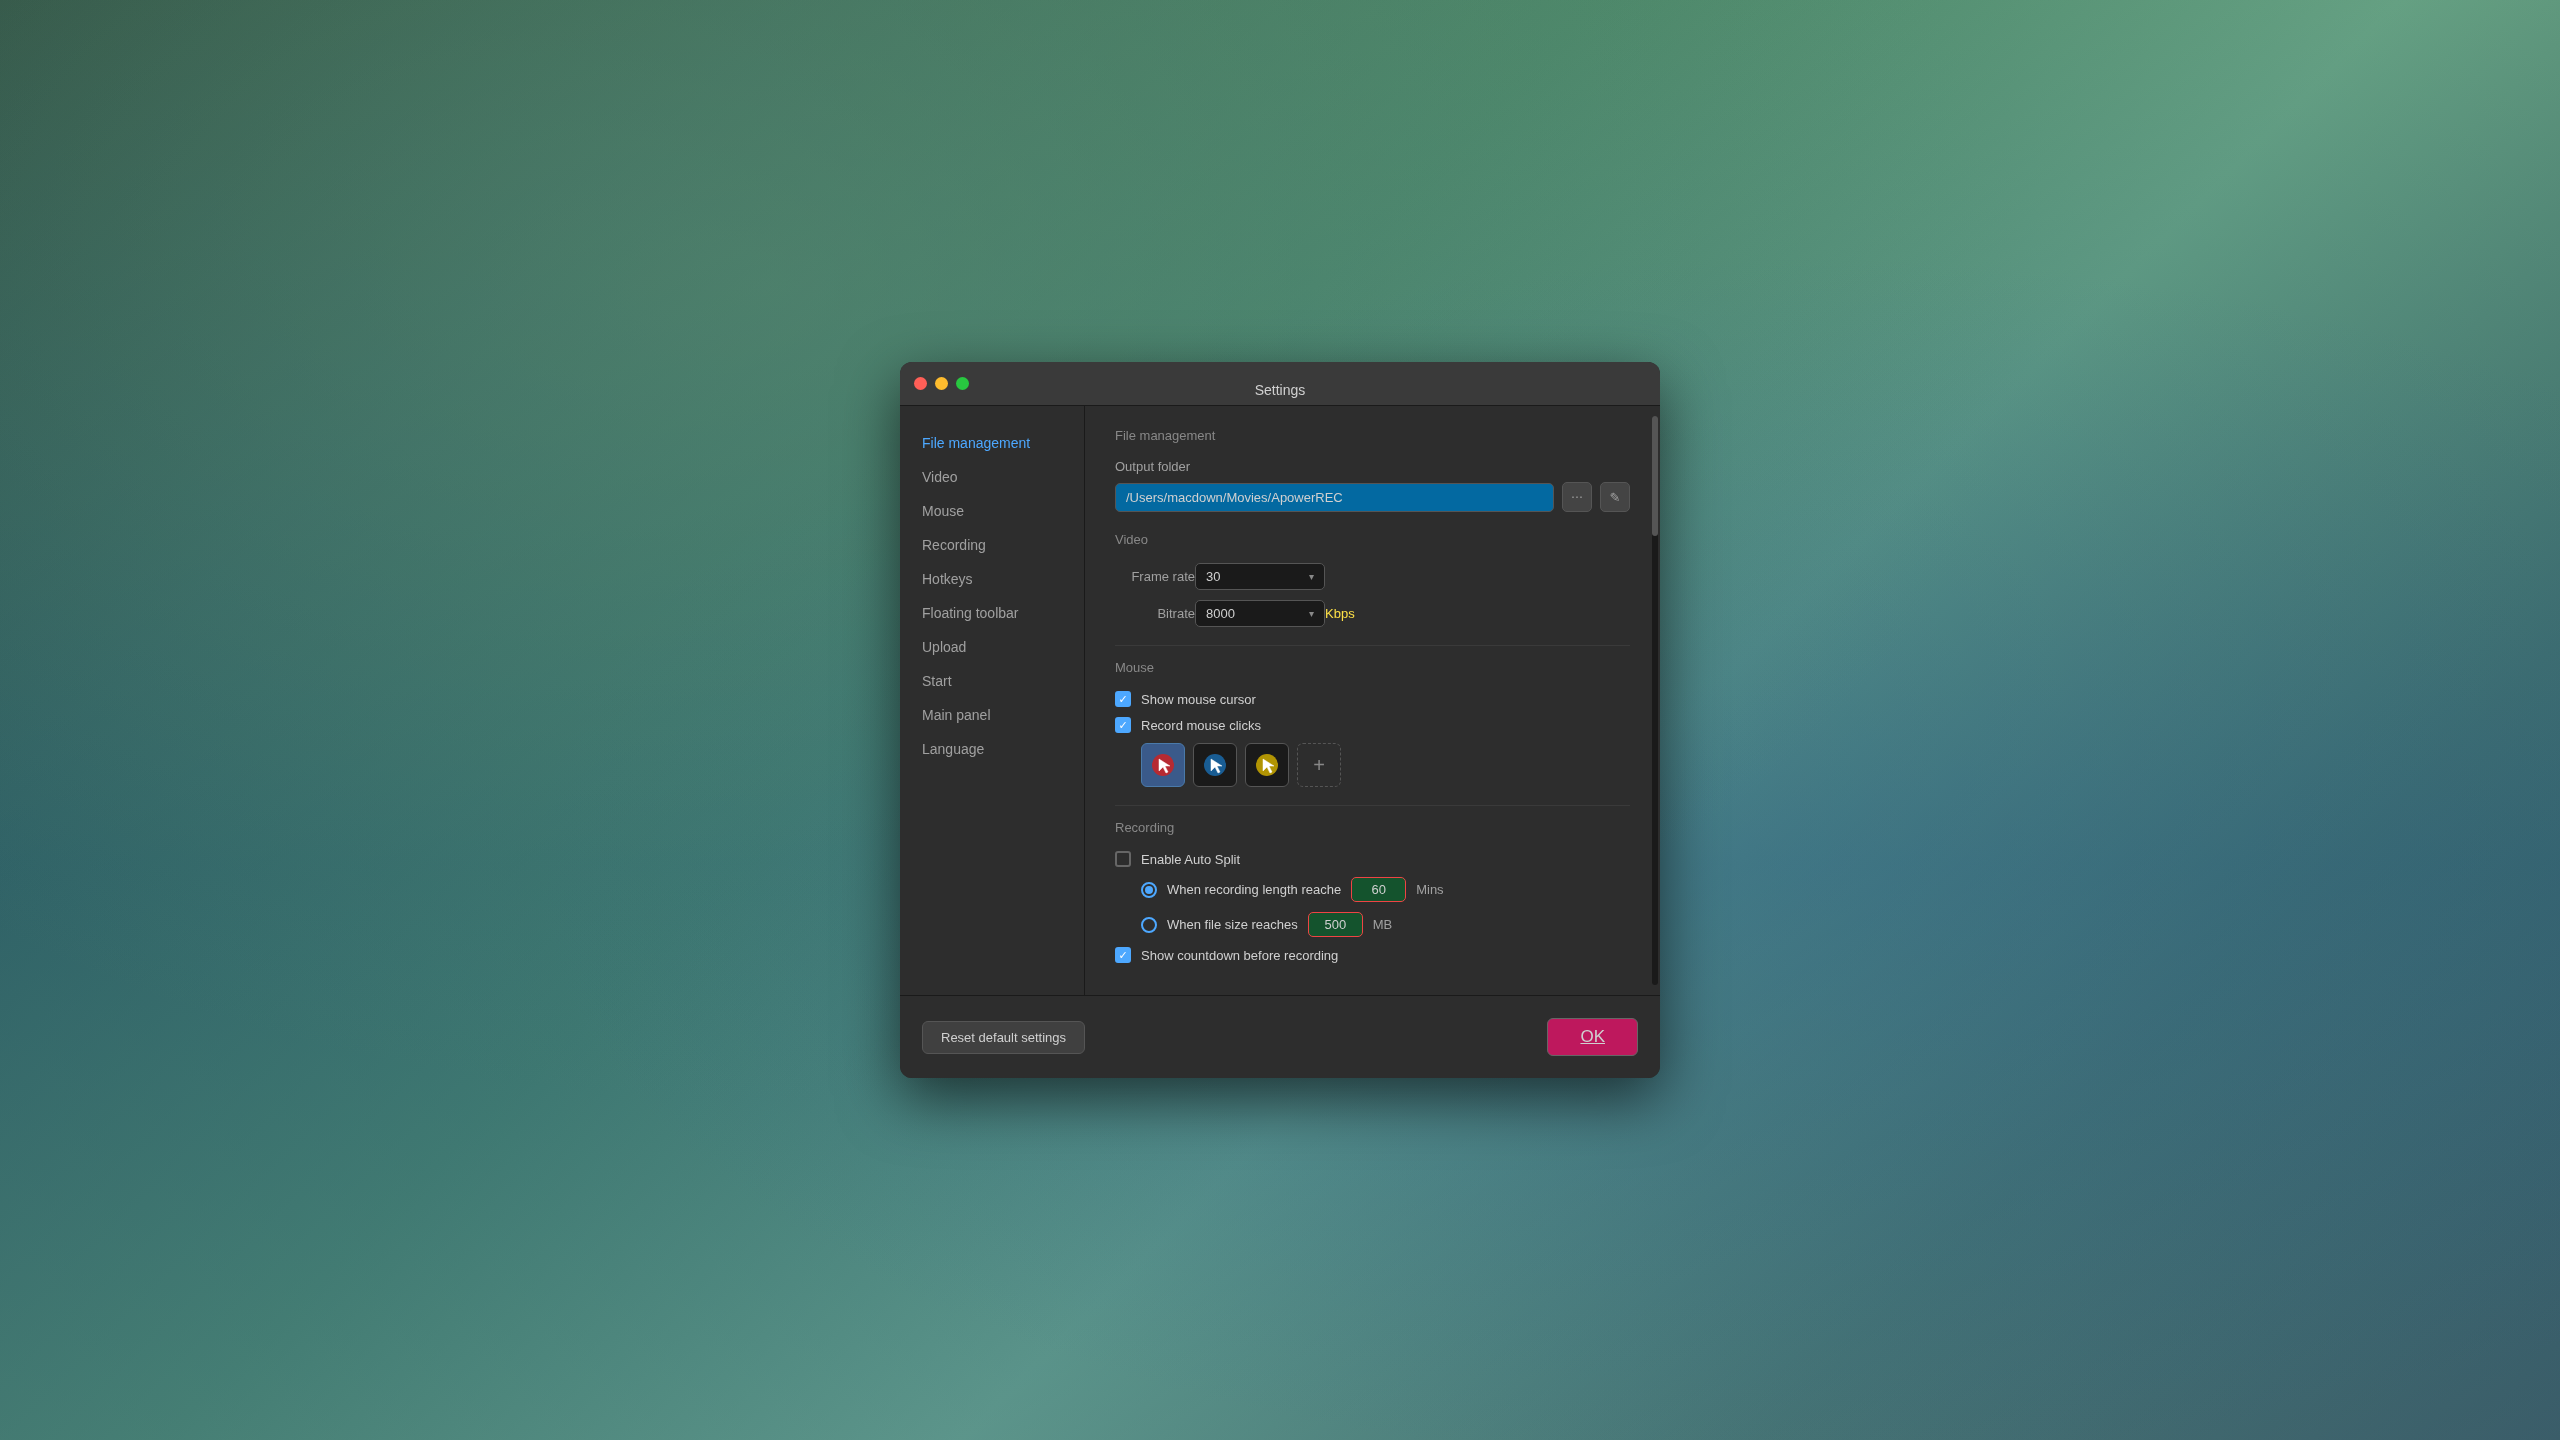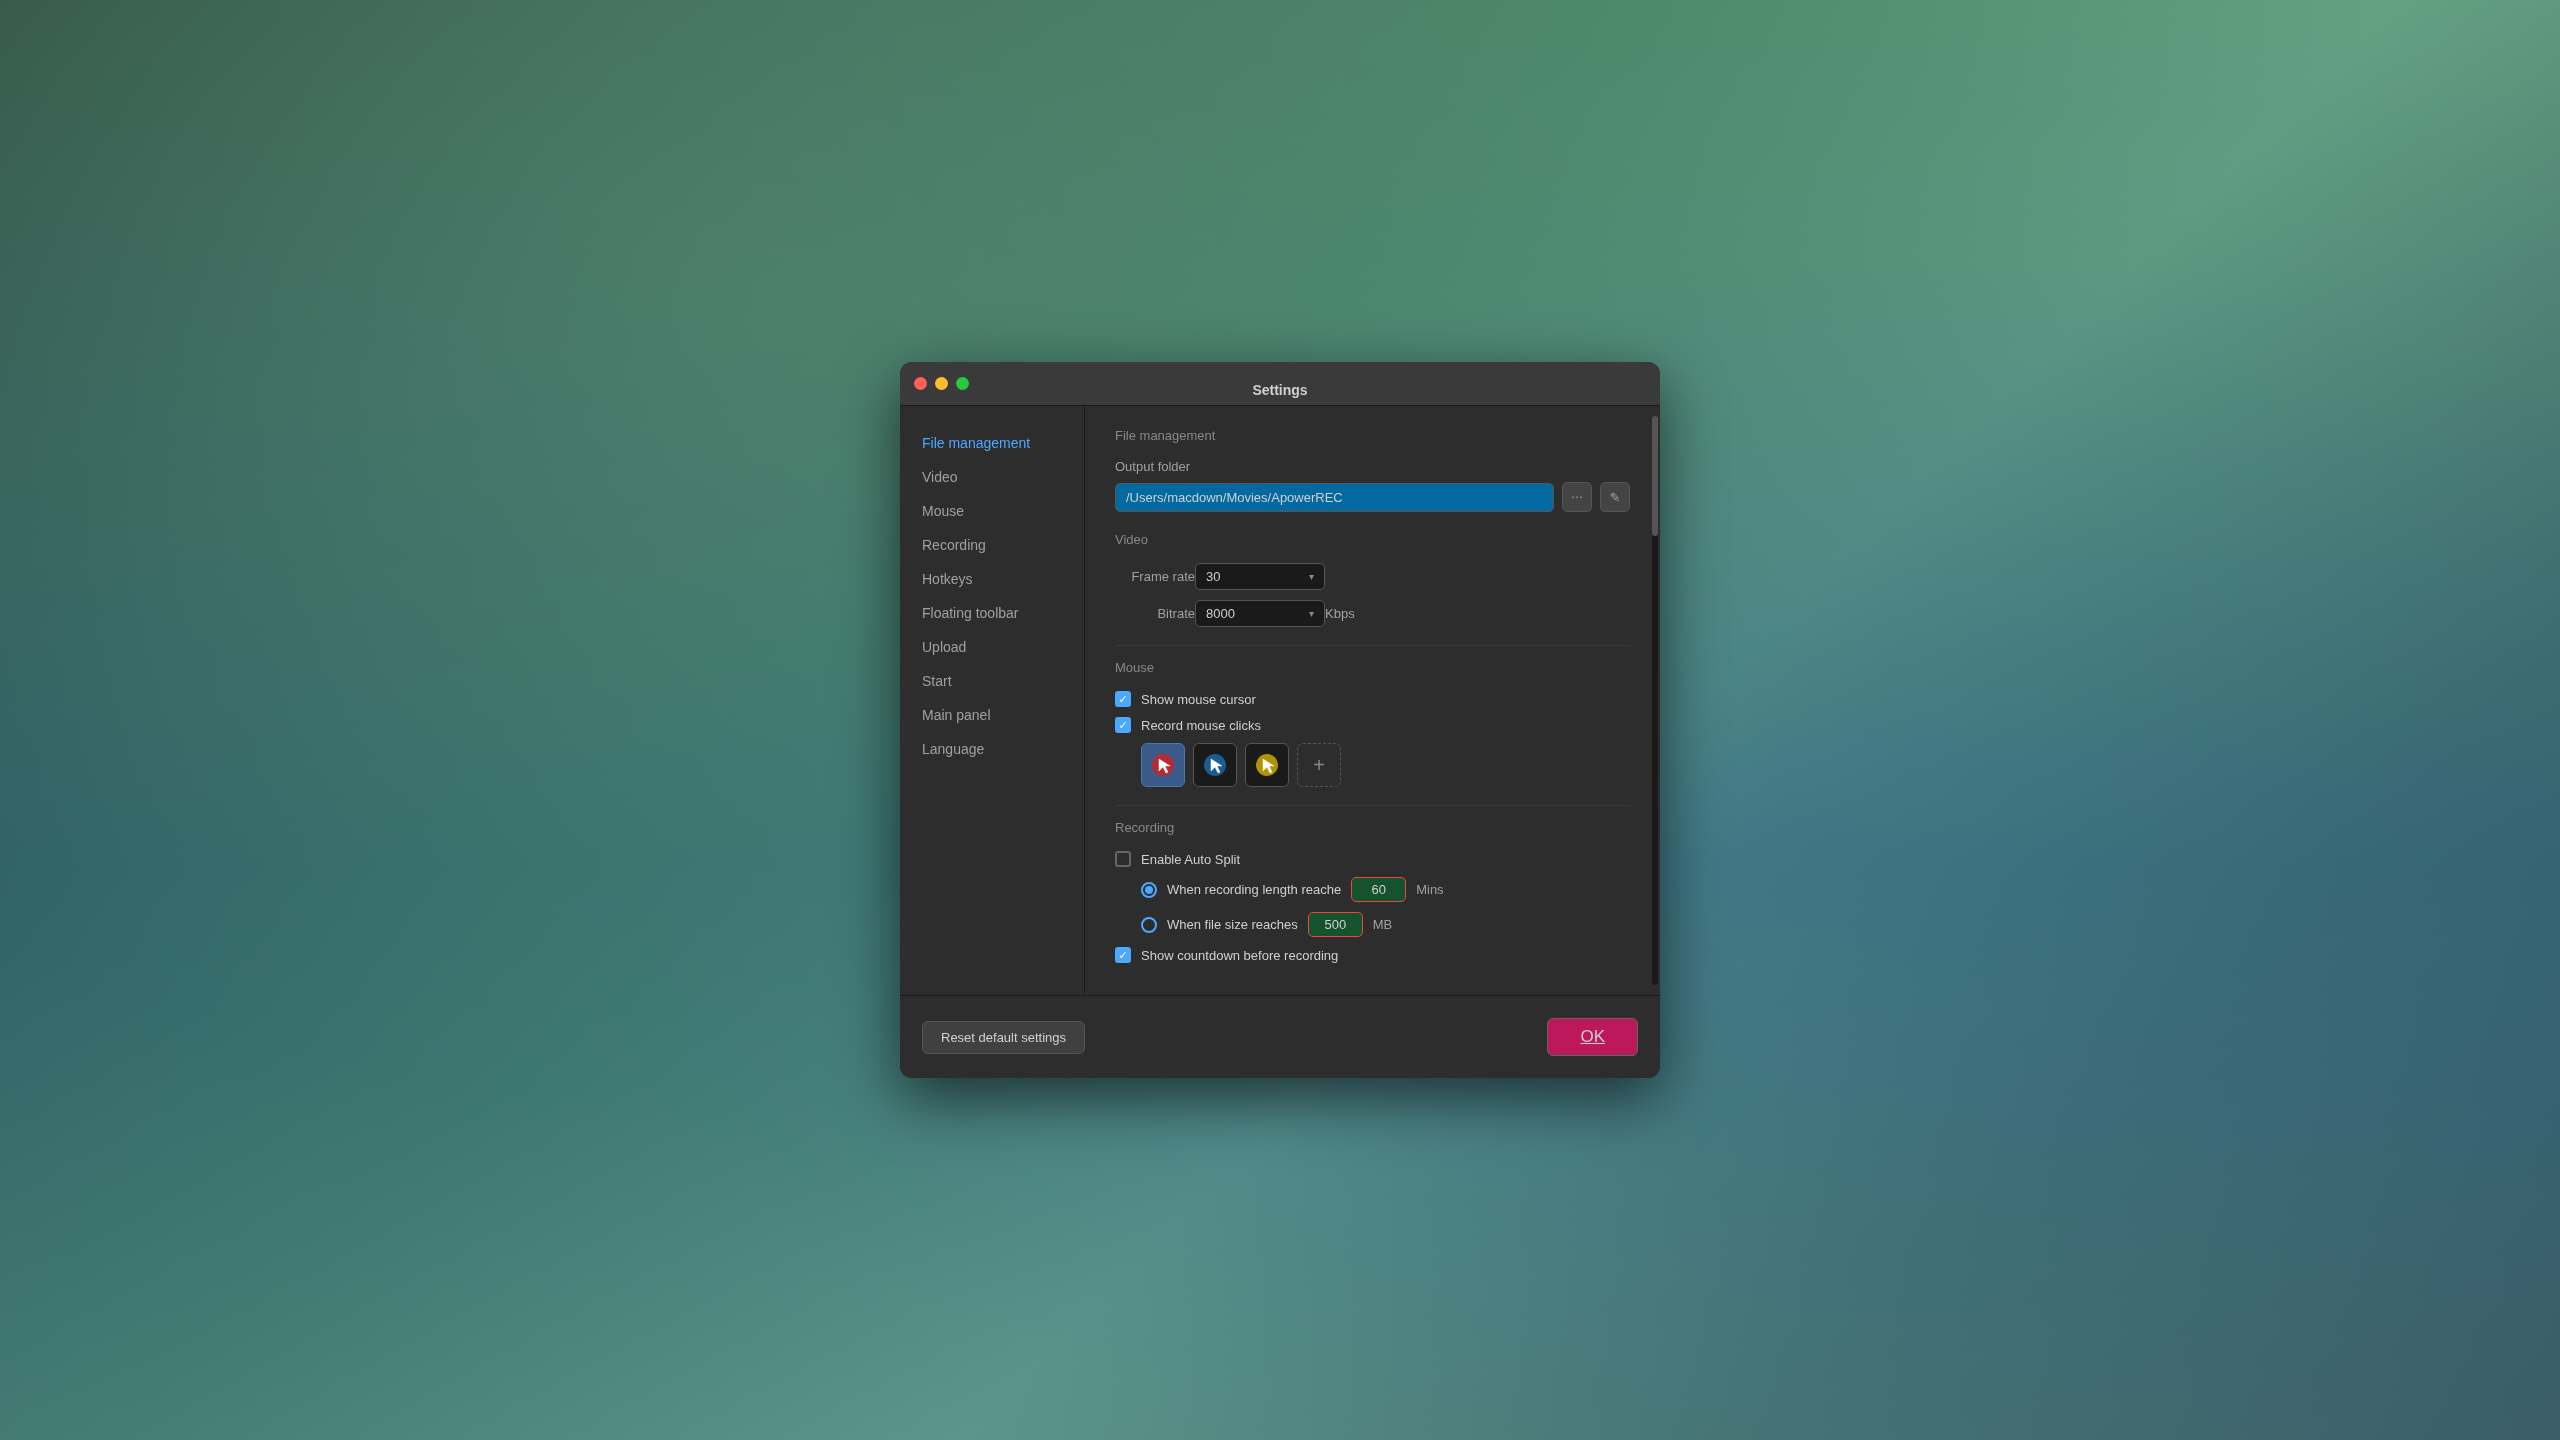--- a/index.html
+++ b/index.html
@@ -63,21 +63,21 @@
       cursor: pointer;
     }
 
     .traffic-light.close { background: #ff5f57; }
     .traffic-light.minimize { background: #febc2e; }
     .traffic-light.maximize { background: #28c840; }
 
     .title-bar-title {
       color: #d0d0d0;
       font-size: 14px;
-      font-weight: 700;
+      font-weight: 400;
       margin-top: 12px;
     }
 
     
     .dialog-body {
       display: flex;
       flex: 1;
       min-height: 0;
     }
 
@@ -187,21 +187,21 @@
       cursor: pointer;
     }
 
     .select-arrow {
       color: #888;
       font-size: 10px;
     }
 
     .kbps-label {
       font-size: 13px;
-      color: #a3a3a3;
+      color: #fde047;
     }
 
     
     .section-divider {
       height: 1px;
       background: #3a3a3a;
       margin: 14px 0;
     }
 
     

